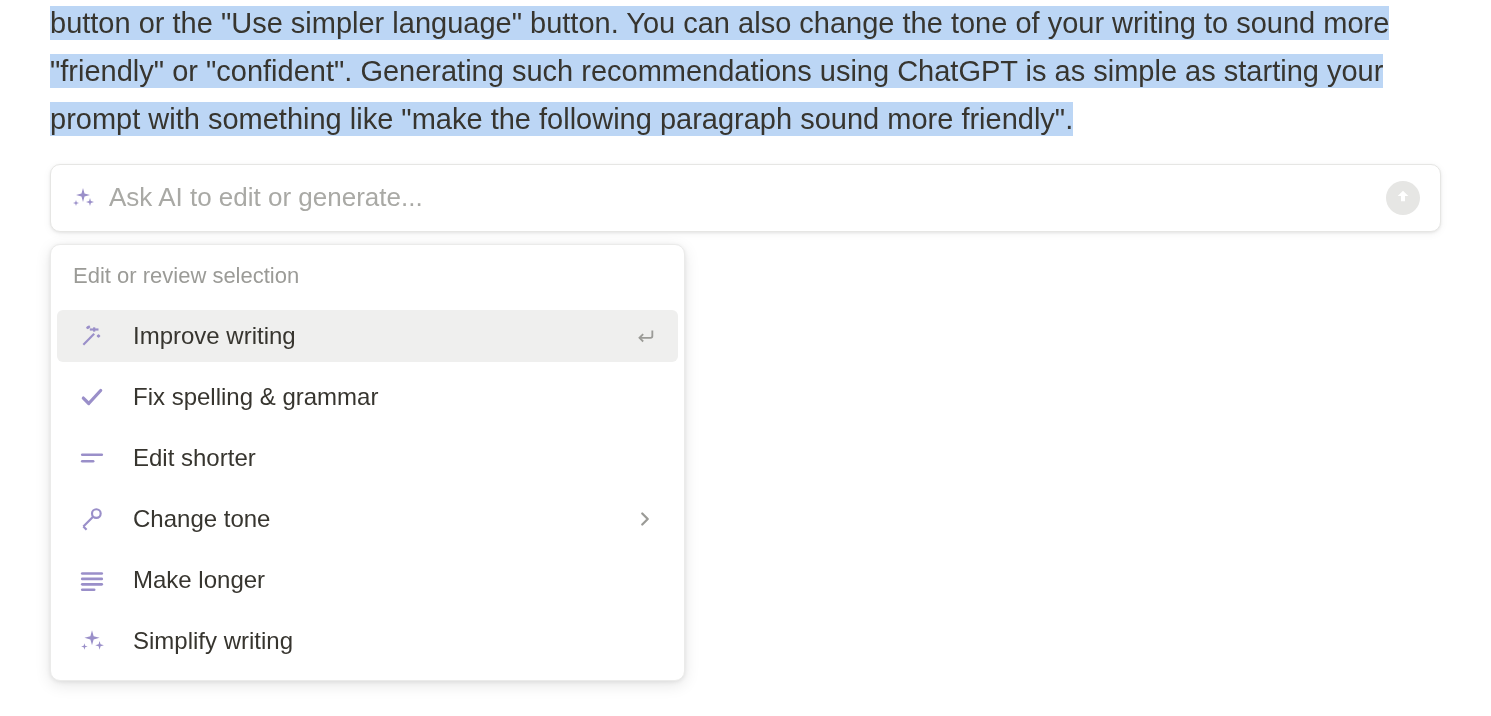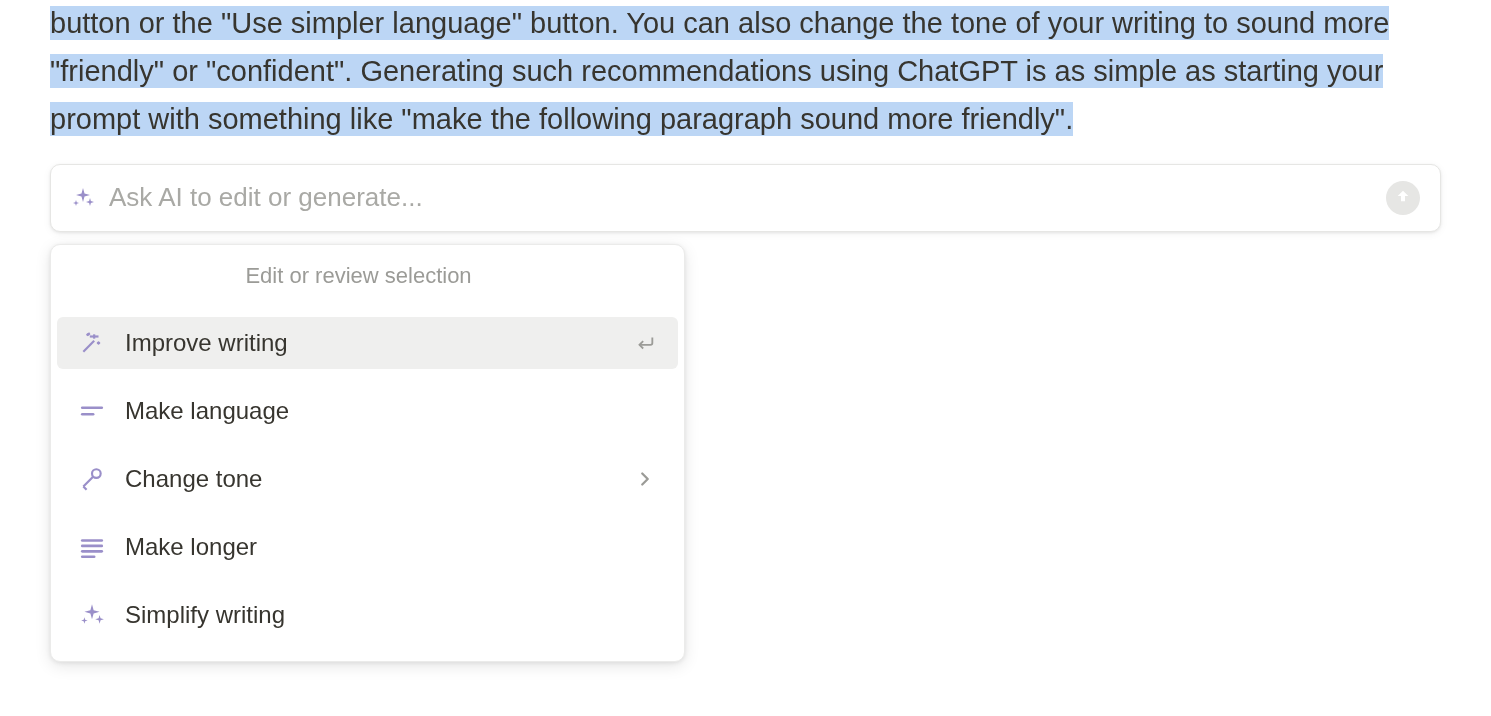--- a/index.html
+++ b/index.html
@@ -76,31 +76,31 @@
       border-radius: 10px;
       box-shadow: 0 4px 16px rgba(0,0,0,0.1), 0 1px 4px rgba(0,0,0,0.08);
       background: #fff;
       padding: 10px 0 4px 0;
     }
     .menu-header {
       padding: 8px 40px 12px 22px;
       font-size: 22px;
       color: #9b9b97;
       font-weight: 500;
-      text-align: center;
     }
     .menu-item {
       display: flex;
       align-items: center;
       padding: 12px 22px;
-      margin: 16px 6px;
+      margin: 9px 6px;
       border-radius: 6px;
       cursor: pointer;
       font-size: 24px;
       color: #37352f;
+      gap: 8px;
     }
     .menu-item.highlighted-item {
       background: #efefee;
     }
     .menu-item .item-icon {
       width: 26px;
       height: 26px;
       margin-right: 20px;
       color: #9a8fc9;
       flex-shrink: 0;
@@ -158,29 +158,37 @@
     </span>
     <span class="item-label">Improve writing</span>
     <span class="trailing-icon">
       <svg viewBox="0 0 24 24" fill="none" stroke="currentColor" stroke-width="2">
         <path d="M20 6v6a2 2 0 0 1-2 2H6"></path>
         <path d="M10 10l-4 4 4 4"></path>
       </svg>
     </span>
   </div>
 
+  <div class="menu-item">
+    <span class="item-icon">
+      <svg viewBox="0 0 24 24" fill="none" stroke="currentColor" stroke-width="3" stroke-linecap="round" stroke-linejoin="round">
+        <polyline points="4 13 9 18 20 6"></polyline>
+      </svg>
+    </span>
+    <span class="item-label">Fix spelling &amp; grammar</span>
+  </div>
 
   <div class="menu-item">
     <span class="item-icon">
       <svg viewBox="0 0 24 24" fill="none" stroke="currentColor" stroke-width="2.5" stroke-linecap="round">
         <line x1="3" y1="9" x2="21" y2="9"></line>
         <line x1="3" y1="15" x2="13" y2="15"></line>
       </svg>
     </span>
-    <span class="item-label">Make language</span>
+    <span class="item-label">Edit shorter</span>
   </div>
 
   <div class="menu-item">
     <span class="item-icon">
       <svg viewBox="0 0 24 24" fill="none" stroke="currentColor" stroke-width="2">
         <circle cx="16" cy="7" r="4"></circle>
         <line x1="13" y1="10" x2="4" y2="19"></line>
         <line x1="4" y1="19" x2="7" y2="22"></line>
       </svg>
     </span>

